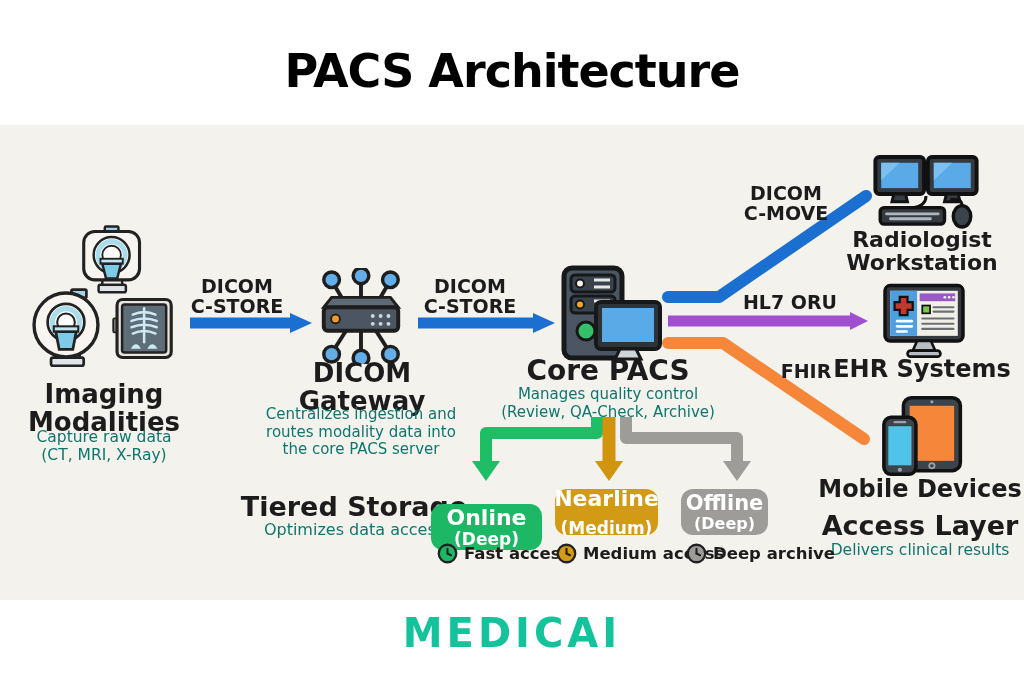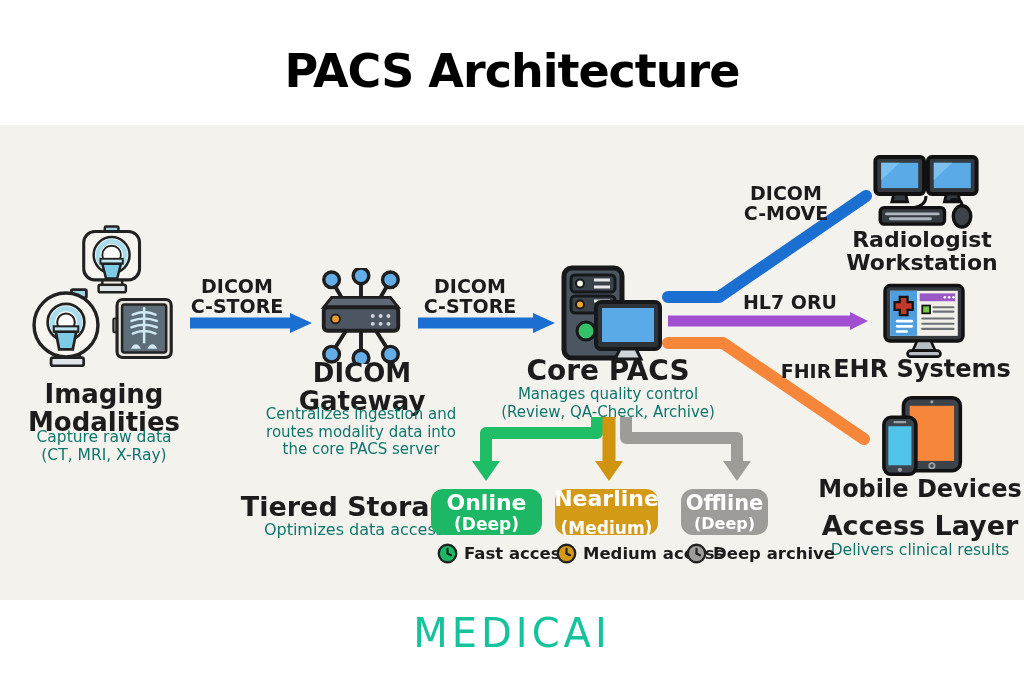--- a/index.html
+++ b/index.html
@@ -12,26 +12,26 @@
               color:#000000;white-space:nowrap;}
   .node-title{font-weight:bold;text-align:center;line-height:1.06;color:#1c1c1c;white-space:nowrap;}
   .node-sub{text-align:center;line-height:1.18;color:#0f766e;white-space:nowrap;}
   .edge-label{font-weight:bold;font-size:19px;text-align:center;line-height:1.05;
               color:#1c1c1c;white-space:nowrap;}
   .tier-box{position:absolute;border-radius:12px;display:flex;flex-direction:column;
             align-items:center;justify-content:center;color:#fff;font-weight:bold;
             text-align:center;line-height:1.08;}
   .tier-name{font-size:22px;}
   .tier-speed{font-size:17px;}
-  .tier-online{background:#1db866;}
+  .tier-online{background:#1db866;margin-top:15px;}
   .tier-nearline{background:#d39a16;gap:8px;}
   .tier-offline{background:#9d9c98;}
   .legend-item{position:absolute;display:flex;align-items:center;gap:6px;
                font-weight:bold;font-size:16.5px;color:#1c1c1c;white-space:nowrap;}
-  .logo{top:610px;left:512px;font-size:40px;font-weight:400;letter-spacing:4px;
+  .logo{top:610px;left:512px;font-size:40px;font-weight:700;letter-spacing:4px;
         color:#14c29b;white-space:nowrap;}
   svg{display:block;}
   .arrow-layer{position:absolute;left:0;top:0;pointer-events:none;}
 </style>
 </head>
 <body>
 
 <div class="canvas">
 
   <div class="band"></div>

